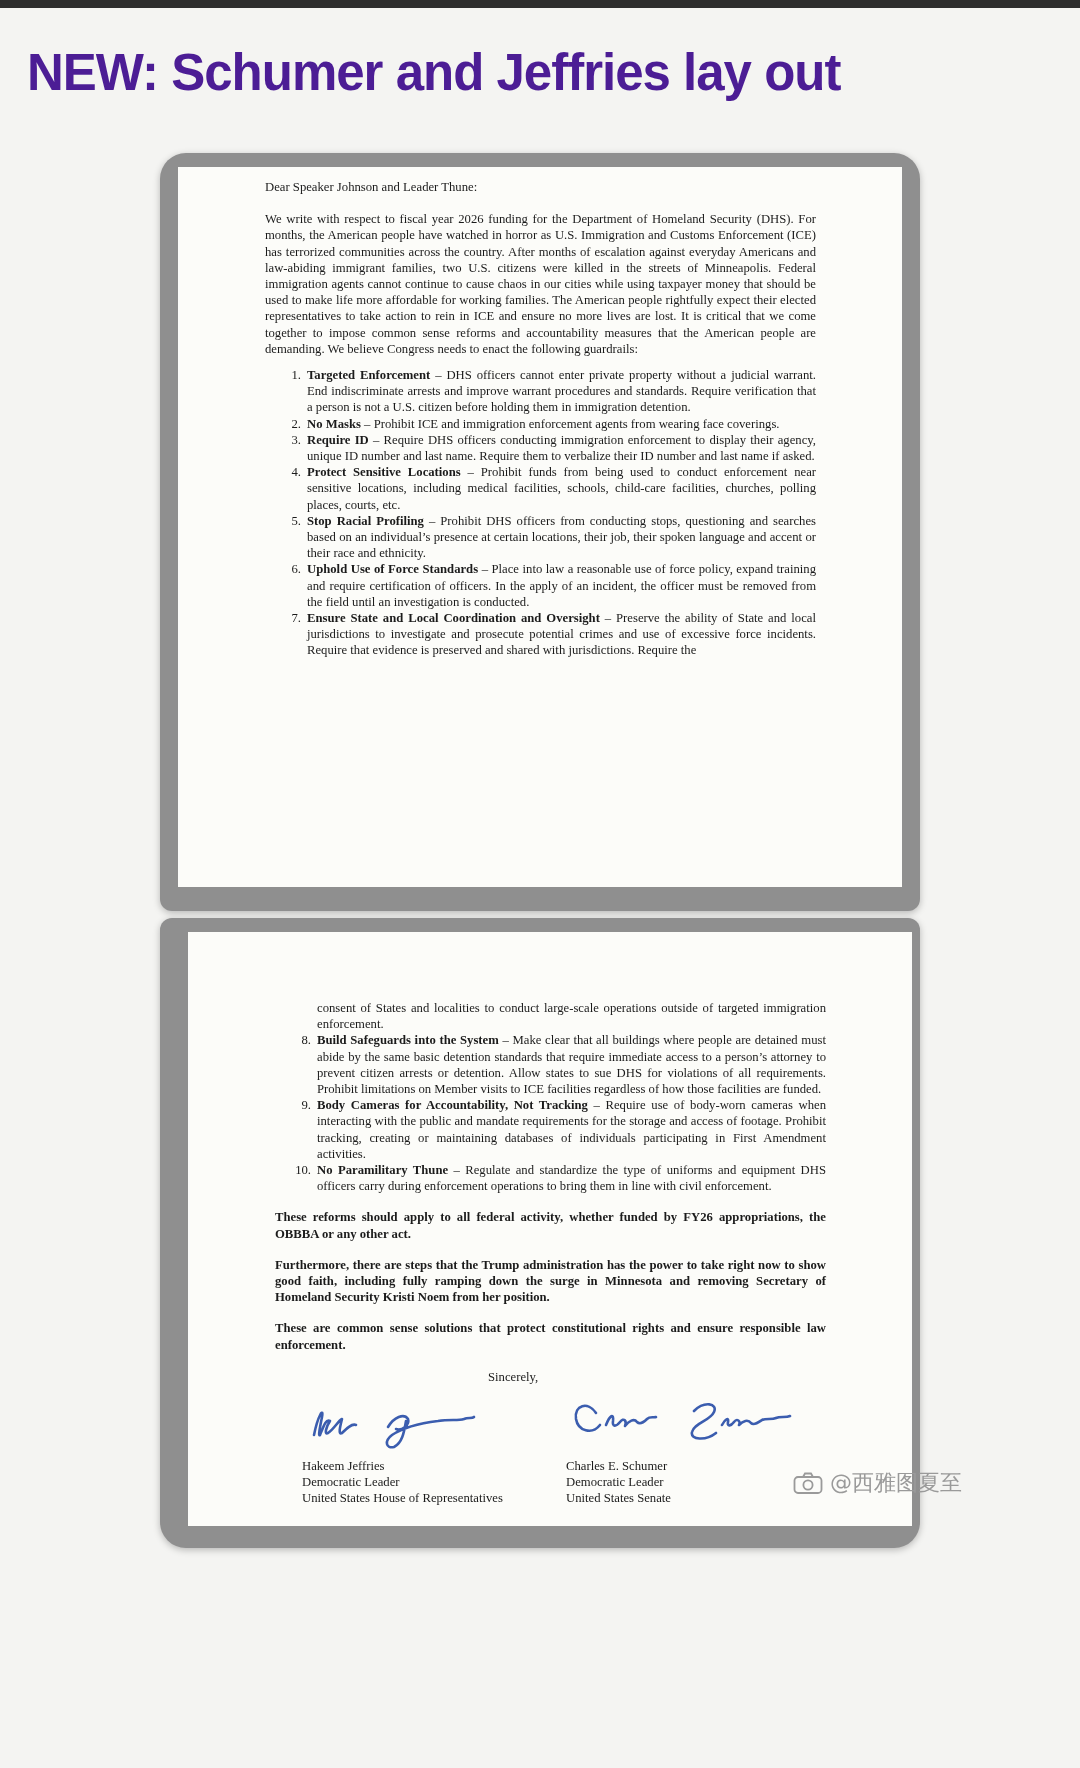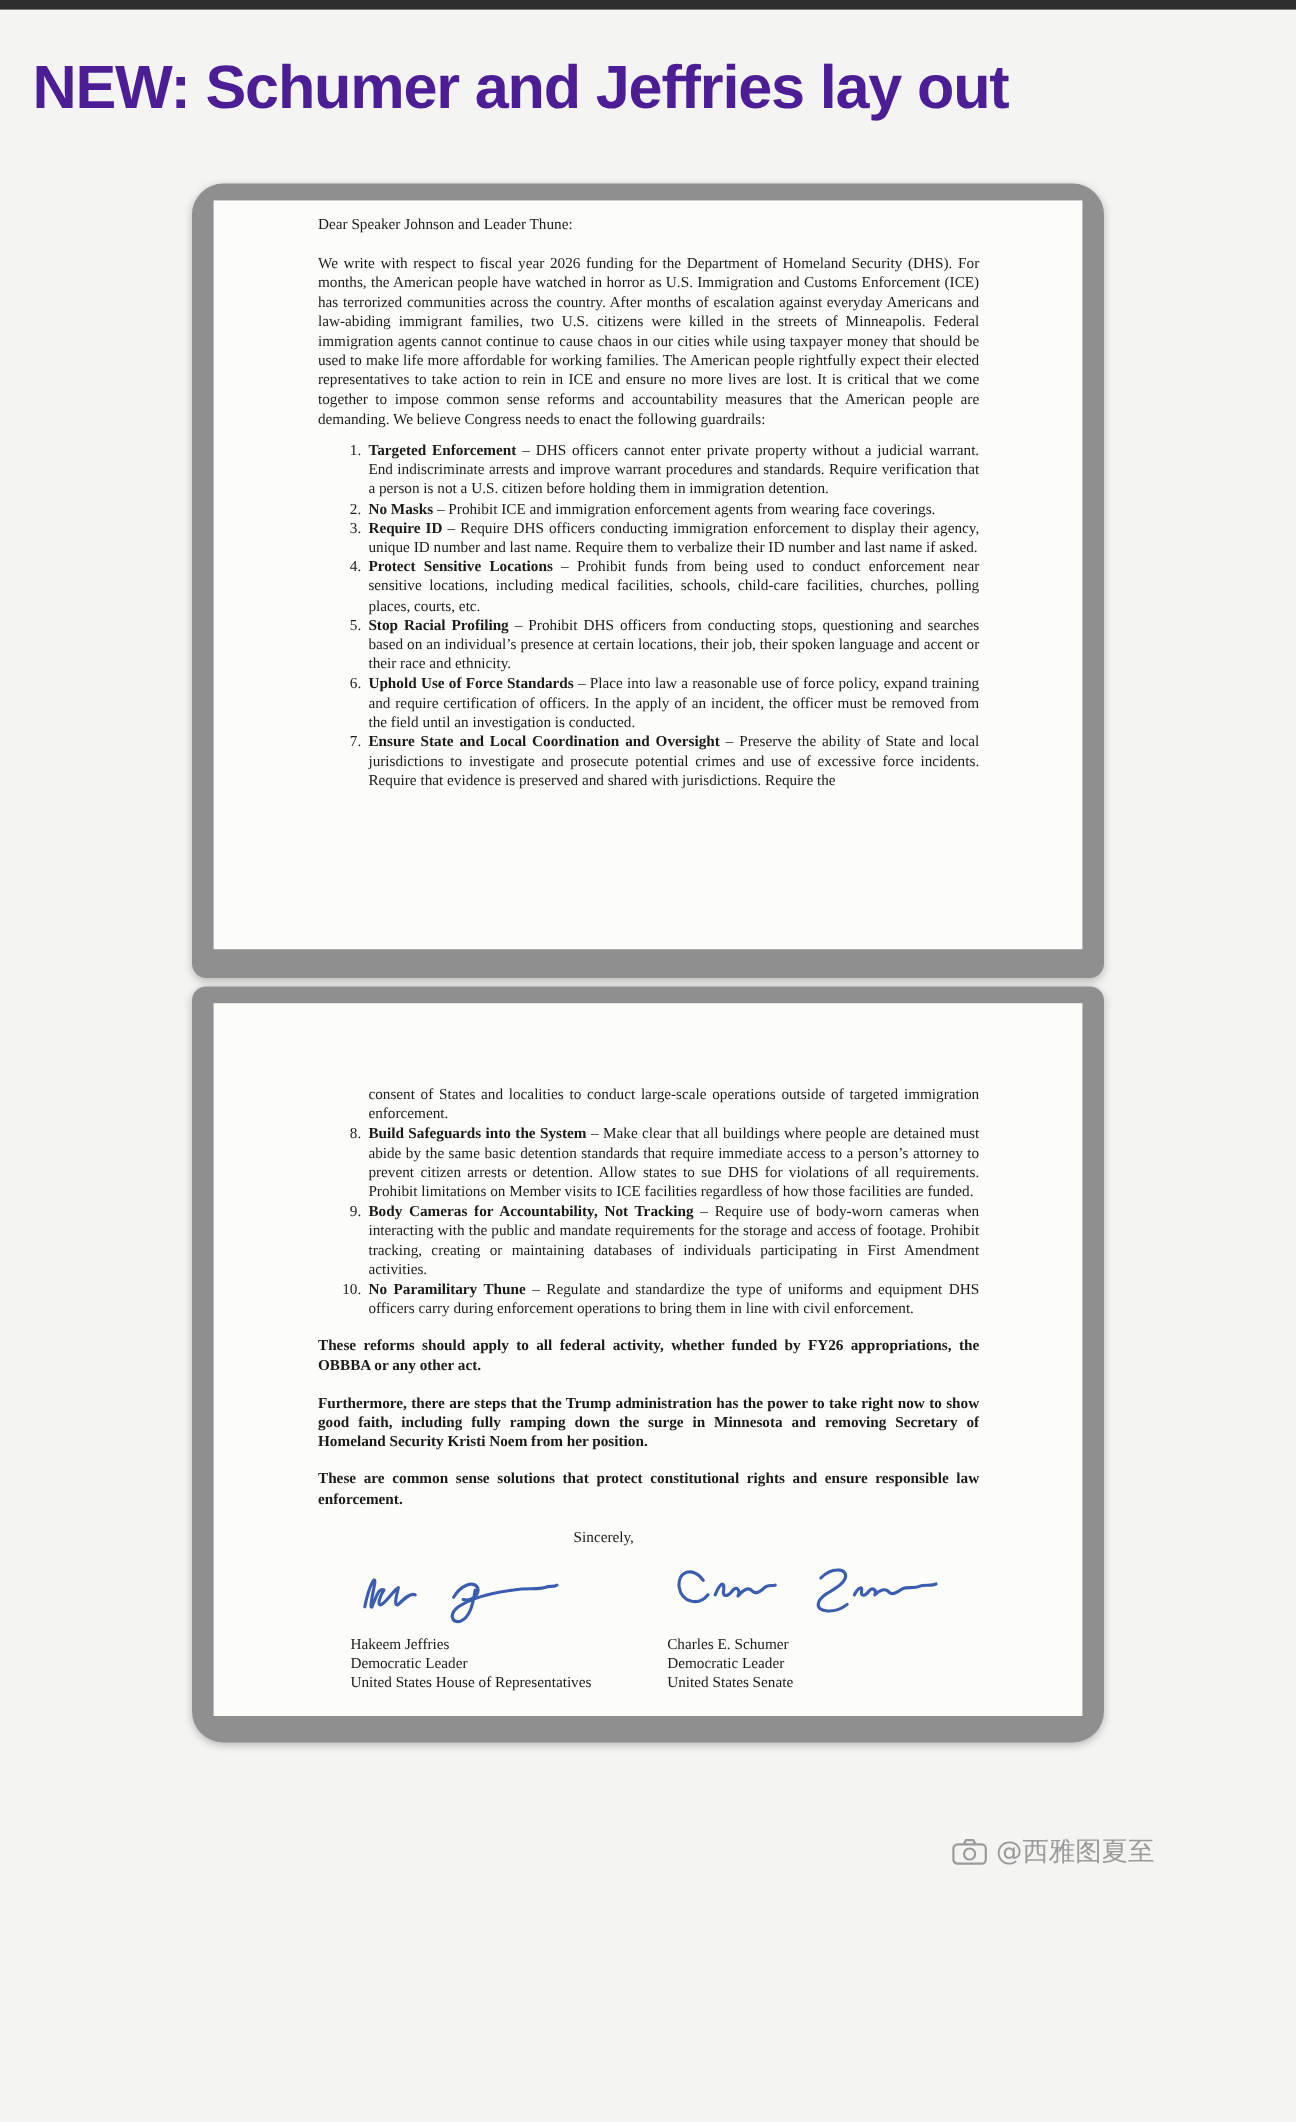--- a/index.html
+++ b/index.html
@@ -6,24 +6,24 @@
   body{width:1080px;height:1768px;background:#f4f4f2;overflow:hidden;}
   .screen{position:relative;width:1080px;height:1768px;background:#f4f4f2;overflow:hidden;}
   .top-edge{height:8px;background:#2e2e2e;}
   .headline{margin:0;padding:26px 28px 0 27px;font-family:"Liberation Sans",sans-serif;
     font-weight:600;font-size:51px;line-height:77px;color:#4c1d95;letter-spacing:-1px;}
   .hl{display:block;}
 
   .doc-col{width:760px;margin:42px auto 0;}
   .frame{background:#8f8f8f;box-shadow:0 2px 7px rgba(0,0,0,.25);}
   .frame-1{border-radius:26px 26px 12px 12px;padding:14px 18px 24px;}
-  .frame-2{border-radius:12px 12px 26px 26px;padding:14px 18px 22px;margin-top:7px;}
+  .frame-2{border-radius:12px 12px 26px 26px;padding:14px 28px 22px;margin-top:7px;}
   .page{box-sizing:border-box;width:724px;background:#fcfcf9;
     font-family:"Liberation Serif",serif;font-size:12.7px;line-height:16.2px;color:#1b1b1b;}
-  .page-1{height:624px;padding:12px 86px 0 87px;overflow:hidden;}
+  .page-1{height:720px;padding:12px 86px 0 87px;overflow:hidden;}
   .page-2{padding:68px 86px 20px 87px;}
 
   .salutation{margin:0 0 16px;}
   .para{margin:0;text-align:justify;}
   .intro{margin:0 0 10px;}
   .demand{display:flex;}
   .dnum{flex:0 0 42px;box-sizing:border-box;padding-right:6px;text-align:right;}
   .dtext{flex:1;margin:0;text-align:justify;}
   .dtext b{font-weight:bold;}
   .cont{margin-left:42px;}
@@ -31,21 +31,21 @@
   .sincerely{margin:16px 0 6px 213px;}
 
   .sig-row{display:flex;align-items:flex-end;margin-top:10px;}
   .sig-block-1{margin-left:27px;width:228px;}
   .sig-block-2{margin-left:36px;width:250px;}
   .sig-svg{display:block;}
   .sig-svg path{fill:none;stroke:#2a4fa8;stroke-width:2.6;stroke-linecap:round;stroke-linejoin:round;opacity:.92;}
   .typed{margin-top:8px;}
   .typed div{line-height:15.8px;}
 
-  .watermark{position:absolute;top:1528px;right:118px;display:flex;align-items:center;gap:7px;
+  .watermark{position:absolute;top:1468px;right:118px;display:flex;align-items:center;gap:7px;
     color:#9a9a9a;font-family:"DejaVu Sans",sans-serif;font-size:22px;}
   .cam{display:block;}
   .cam *{stroke:#9a9a9a;fill:none;stroke-width:1.8;}
 </style>
 </head>
 <body>
 
 <div class="screen">
   <div class="top-edge"></div>
 

